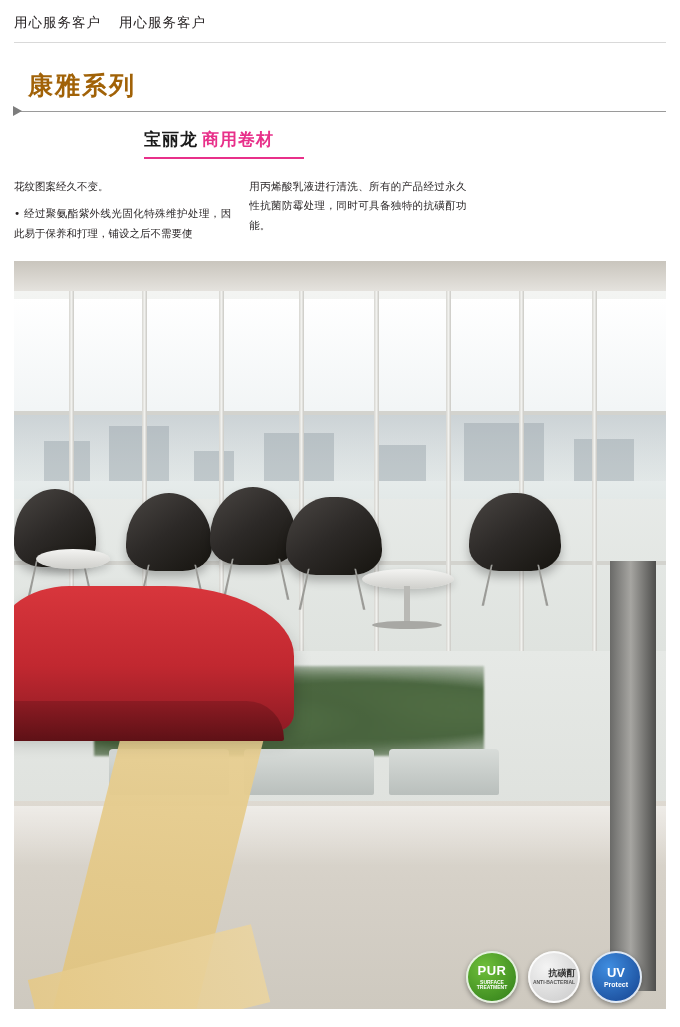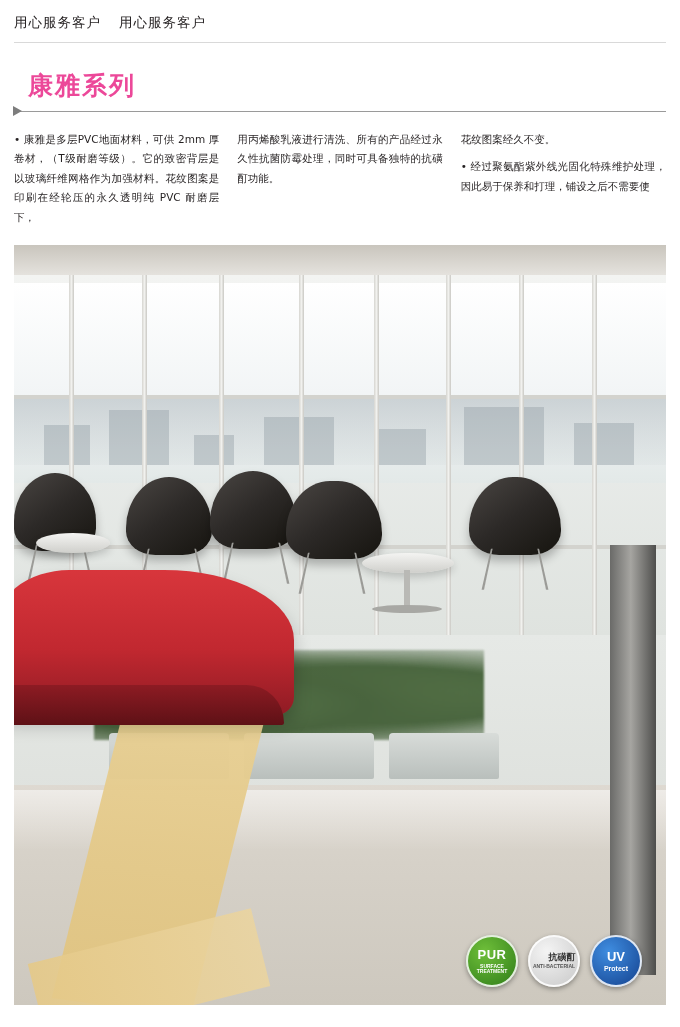--- a/index.html
+++ b/index.html
@@ -41,21 +41,21 @@
   }
   .title-row {
     display: flex;
     align-items: baseline;
     padding-left: 14px;
   }
   .title-cn {
     font-size: 25px;
     font-weight: bold;
     letter-spacing: 2px;
-    color: #ec4899;
+    color: #a16207;
     font-family: "DejaVu Sans", "Liberation Sans", sans-serif;
   }
   .title-en {
     font-size: 19px;
     color: #e8308a;
     margin-left: 16px;
     font-weight: normal;
     letter-spacing: 0.3px;
   }
   .title-underline {
@@ -319,32 +319,36 @@
   <span>用心服务客户</span>
 </div>
 <div class="slogan-rule"></div>
 
 <div class="title-block">
   <div class="title-row">
     <div class="title-cn">康雅系列</div>
   </div>
   <div class="title-underline"></div>
 
+  <div class="subtitle-wrap">
+    <div class="subtitle-row">
+      <span class="sub-a">宝丽龙</span>
+      <span class="sub-b">商用卷材</span>
+    </div>
+    <div class="subtitle-underline"></div>
+  </div>
 </div>
 
 <div class="cols">
-  <div class="col">
-    <p class="para bullet">• 康雅是多层PVC地面材料，可供 2mm 厚卷材，（T级耐磨等级）。它的致密背层是以玻璃纤维网格作为加强材料。花纹图案是印刷在经轮压的永久透明纯 PVC 耐磨层下，</p>
-  </div>
-  <div class="col">
-    <p class="para">用丙烯酸乳液进行清洗、所有的产品经过永久性抗菌防霉处理，同时可具备独特的抗磺酊功能。</p>
-  </div>
   <div class="col">
     <p class="para">花纹图案经久不变。</p>
     <p class="para bullet">• 经过聚氨酯紫外线光固化特殊维护处理，因此易于保养和打理，铺设之后不需要使</p>
+  </div>
+  <div class="col">
+    <p class="para">用丙烯酸乳液进行清洗、所有的产品经过永久性抗菌防霉处理，同时可具备独特的抗磺酊功能。</p>
   </div>
 </div>
 
 <div class="photo" aria-label="商用卷材地面铺装实景：现代办公休息区，落地窗、深色休闲椅、红色弧形长凳与浅色地面">
   <div class="ph-ceiling"></div>
   <div class="ph-window"></div>
   <div class="ph-sky"></div>
   <div class="ph-skyline">
     <div class="bld" style="left:30px;width:46px;height:40px;"></div>
     <div class="bld" style="left:95px;width:60px;height:55px;"></div>

